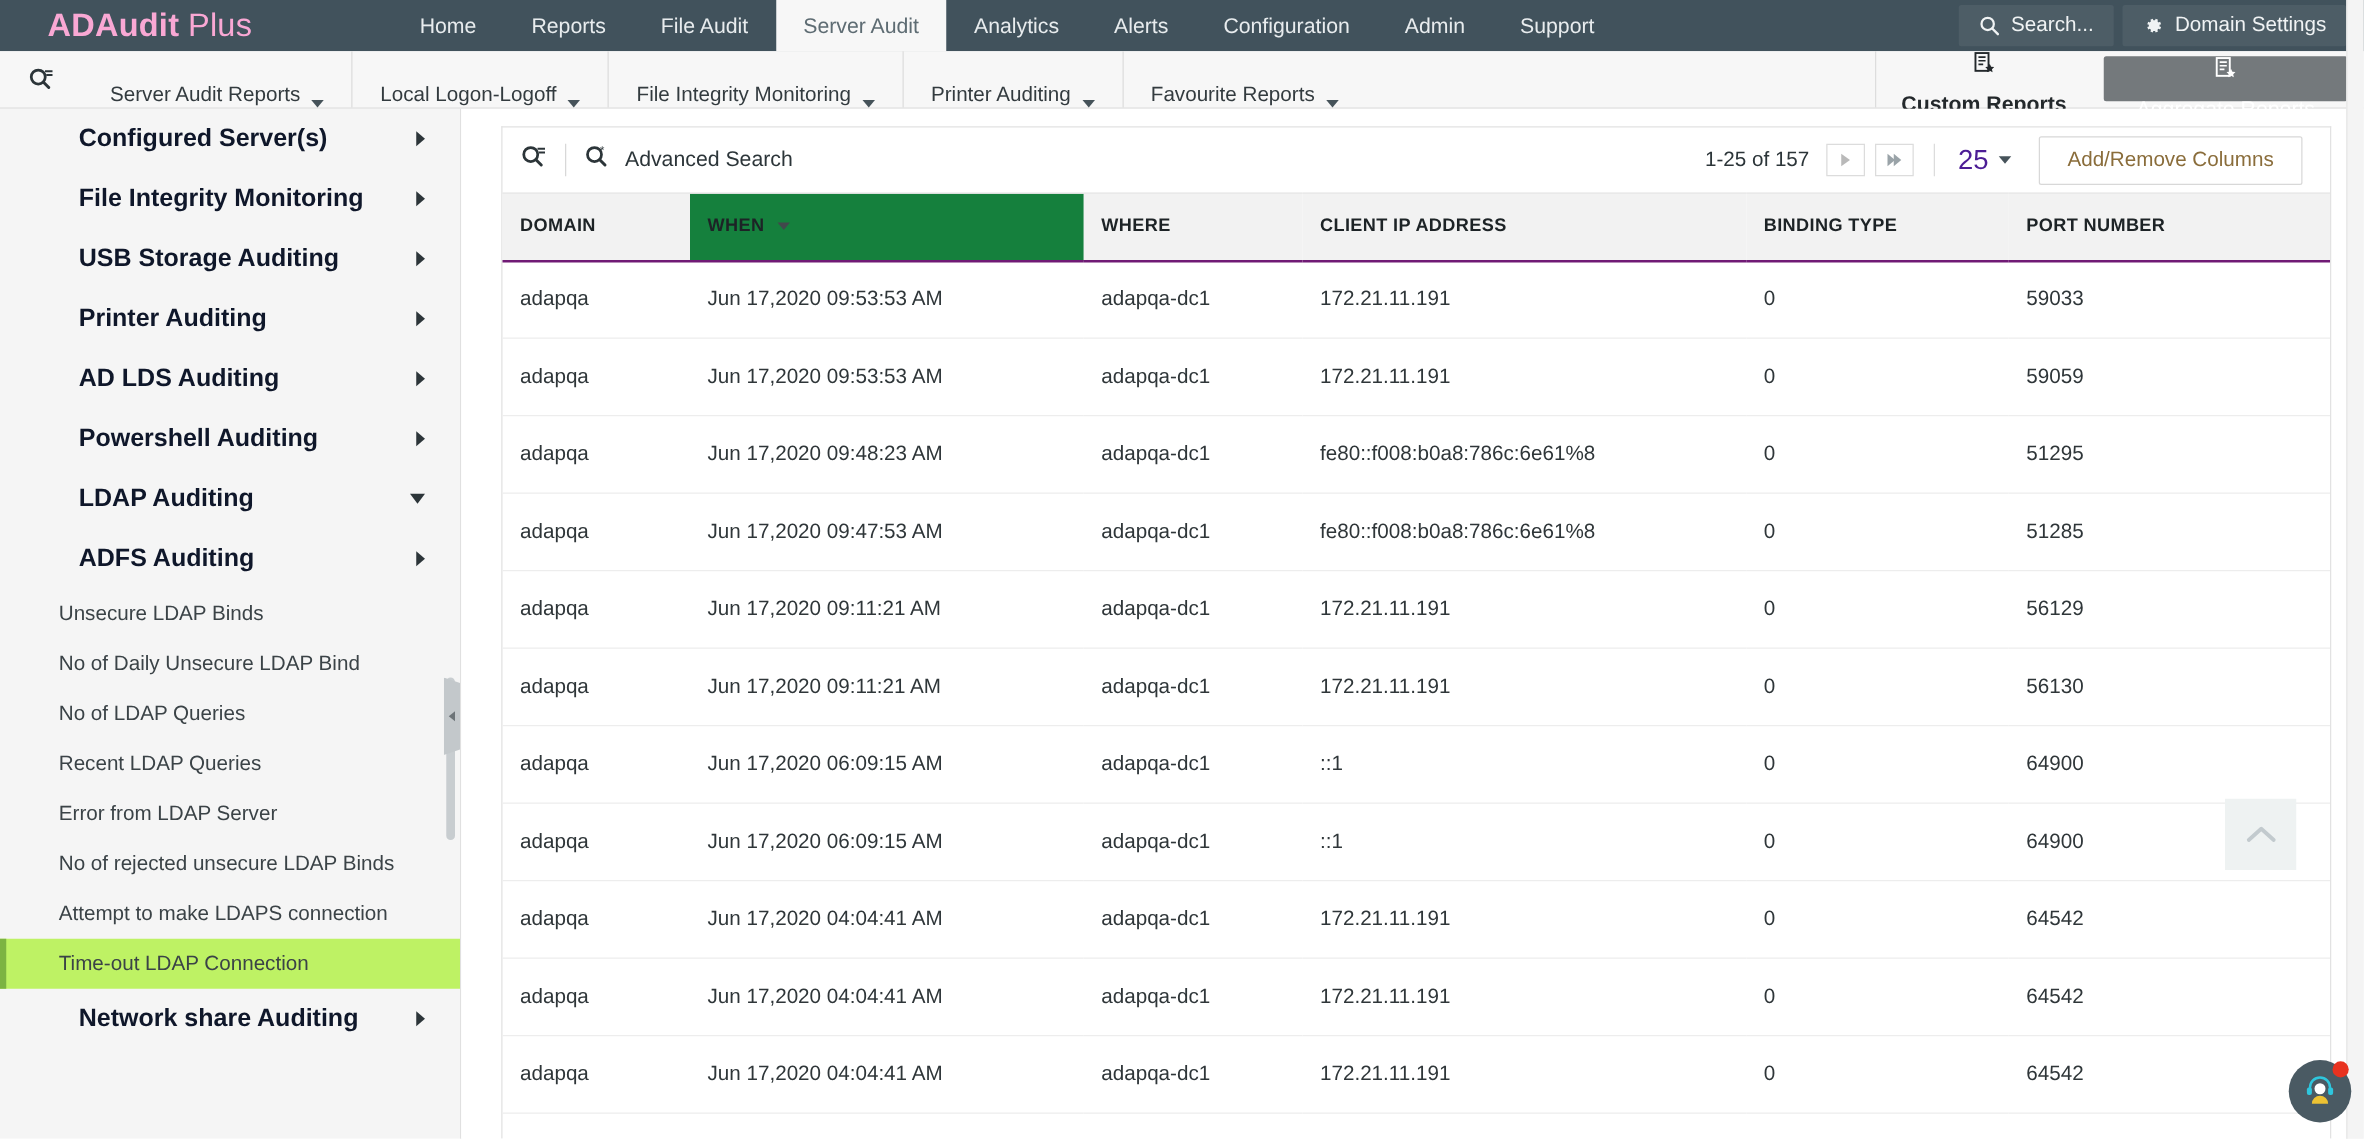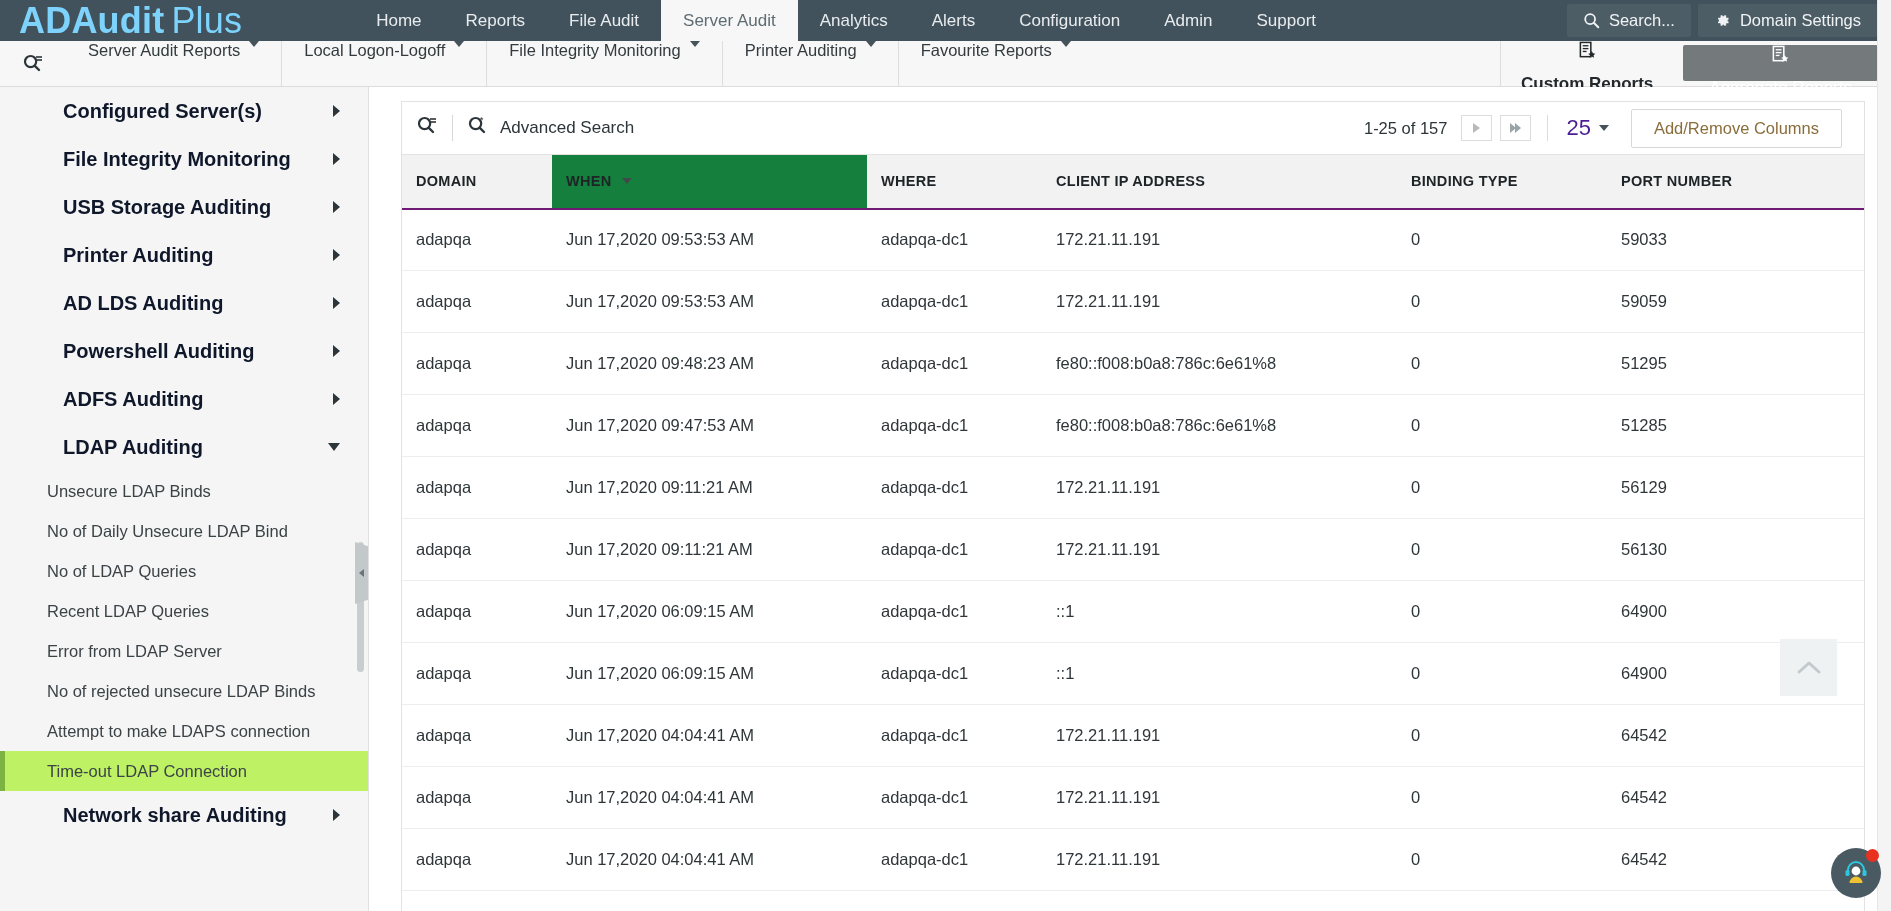--- a/index.html
+++ b/index.html
@@ -13,22 +13,22 @@
   
   .topnav {
     height: 41px;
     background: #41525c;
     display: flex;
     align-items: stretch;
     position: relative;
   }
   .brand {
     display: flex; align-items: center;
-    padding: 0 28px 0 19px;
-    font-size: 36px; color: #7dd3fc;
+    padding: 0 28px 0 38px;
+    font-size: 26px; color: #f9a8d4;
     letter-spacing: .2px;
     white-space: nowrap;
   }
   .brand b { font-weight: 700; }
   .brand span.light { font-weight: 400; margin-left: 7px; }
 
   .topnav-items { display: flex; align-items: stretch; margin-left: 84px; }
   .topnav-item {
     display: flex; align-items: center;
     padding: 0 22px;
@@ -66,21 +66,21 @@
     border-bottom: 1px solid #dcdcdc;
     display: flex; align-items: stretch;
     position: relative;
   }
   .subnav-icon {
     display: flex; align-items: center; justify-content: center;
     width: 66px;
   }
   .subnav-menus { display: flex; align-items: stretch; }
   .subnav-item {
-    display: flex; align-items: flex-start; gap: 9px;
+    display: flex; align-items: flex-end; gap: 9px;
     padding: 0 22px;
     font-size: 16.5px;
     color: #333b3f;
     border-left: 1px solid #dddddd;
     white-space: nowrap;
     cursor: pointer;
   }
   .subnav-item:first-child { border-left: none; }
   .caret-down {
     width: 0; height: 0;
@@ -439,26 +439,26 @@
         </div>
         <div class="side-item">
           <span class="label">AD LDS Auditing</span>
           <span class="caret-right"></span>
         </div>
         <div class="side-item">
           <span class="label">Powershell Auditing</span>
           <span class="caret-right"></span>
         </div>
         <div class="side-item">
-          <span class="label">ADFS Auditing</span>
-          <span class="caret-right"></span>
-        </div>
-        <div class="side-item">
           <span class="label">LDAP Auditing</span>
           <span class="caret-open"></span>
+        </div>
+        <div class="side-item">
+          <span class="label">ADFS Auditing</span>
+          <span class="caret-right"></span>
         </div>
         <div class="side-sub">Unsecure LDAP Binds</div>
         <div class="side-sub">No of Daily Unsecure LDAP Bind</div>
         <div class="side-sub">No of LDAP Queries</div>
         <div class="side-sub">Recent LDAP Queries</div>
         <div class="side-sub">Error from LDAP Server</div>
         <div class="side-sub">No of rejected unsecure LDAP Binds</div>
         <div class="side-sub">Attempt to make LDAPS connection</div>
         <div class="side-sub selected">Time-out LDAP Connection</div>
         <div class="side-item">

